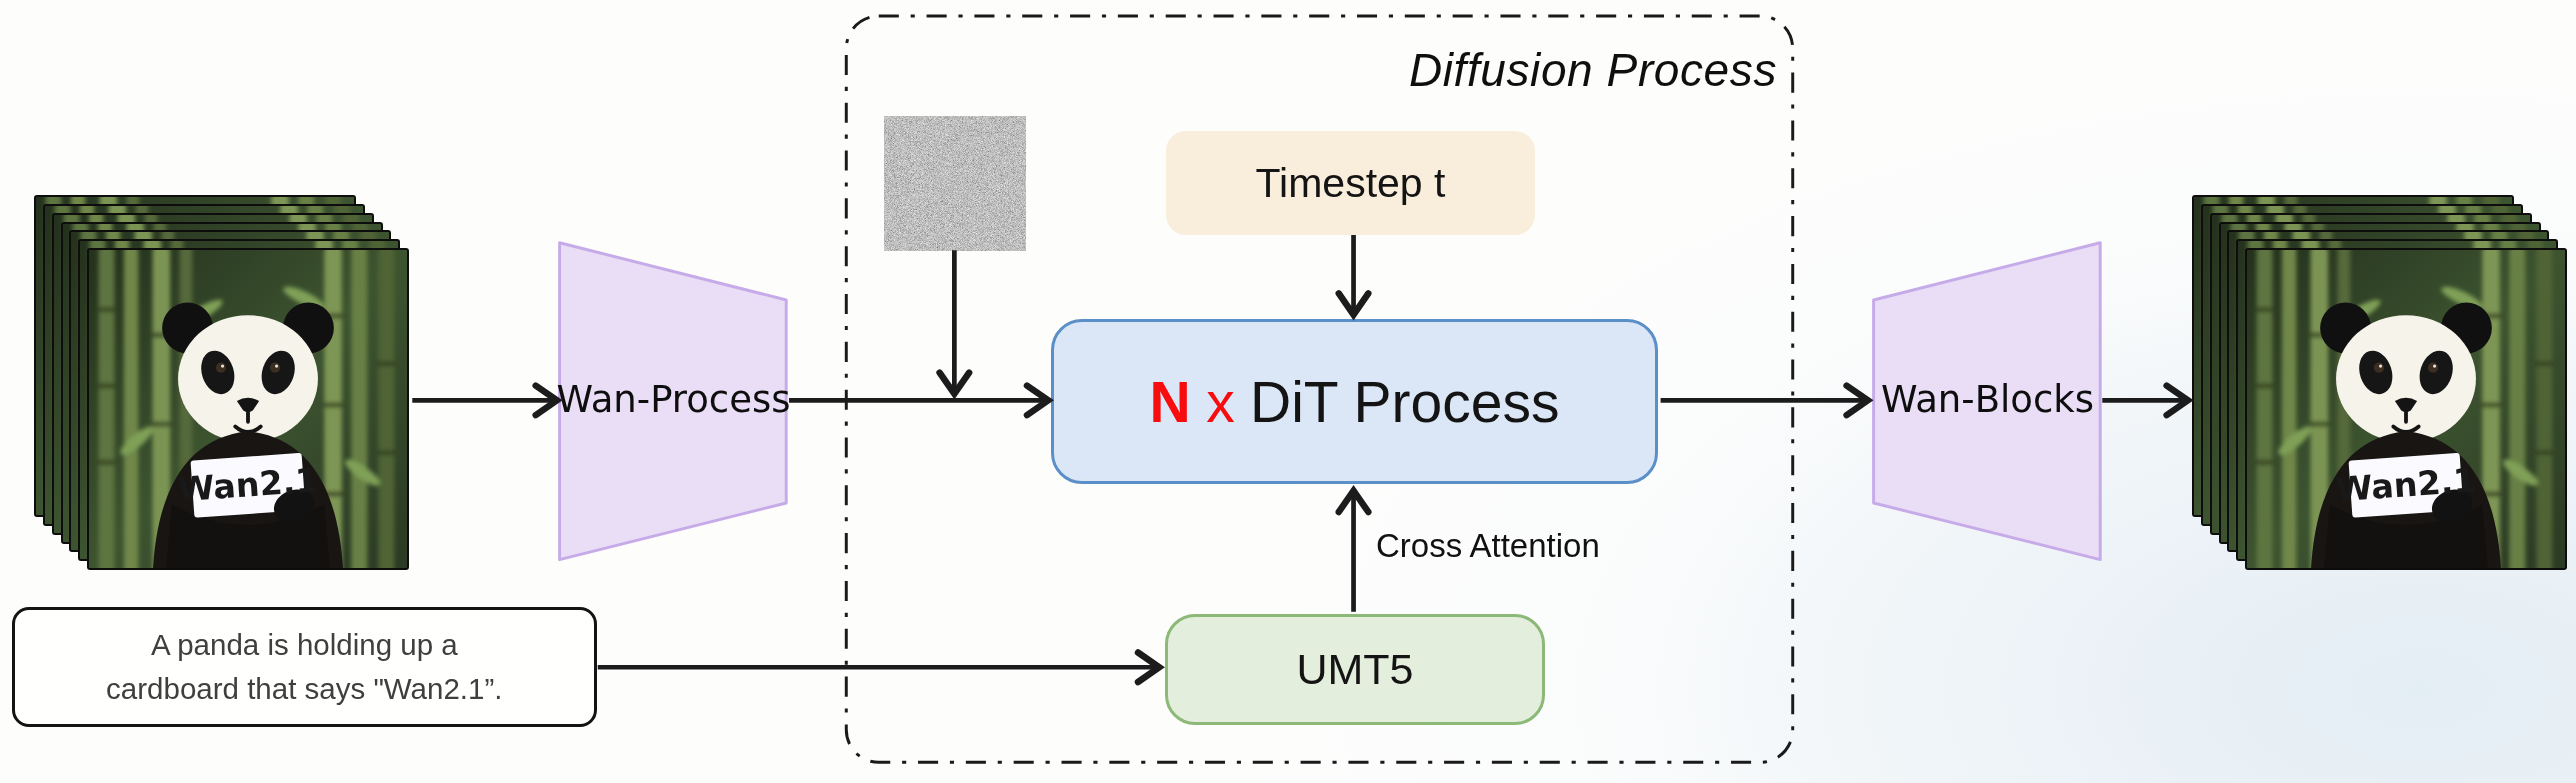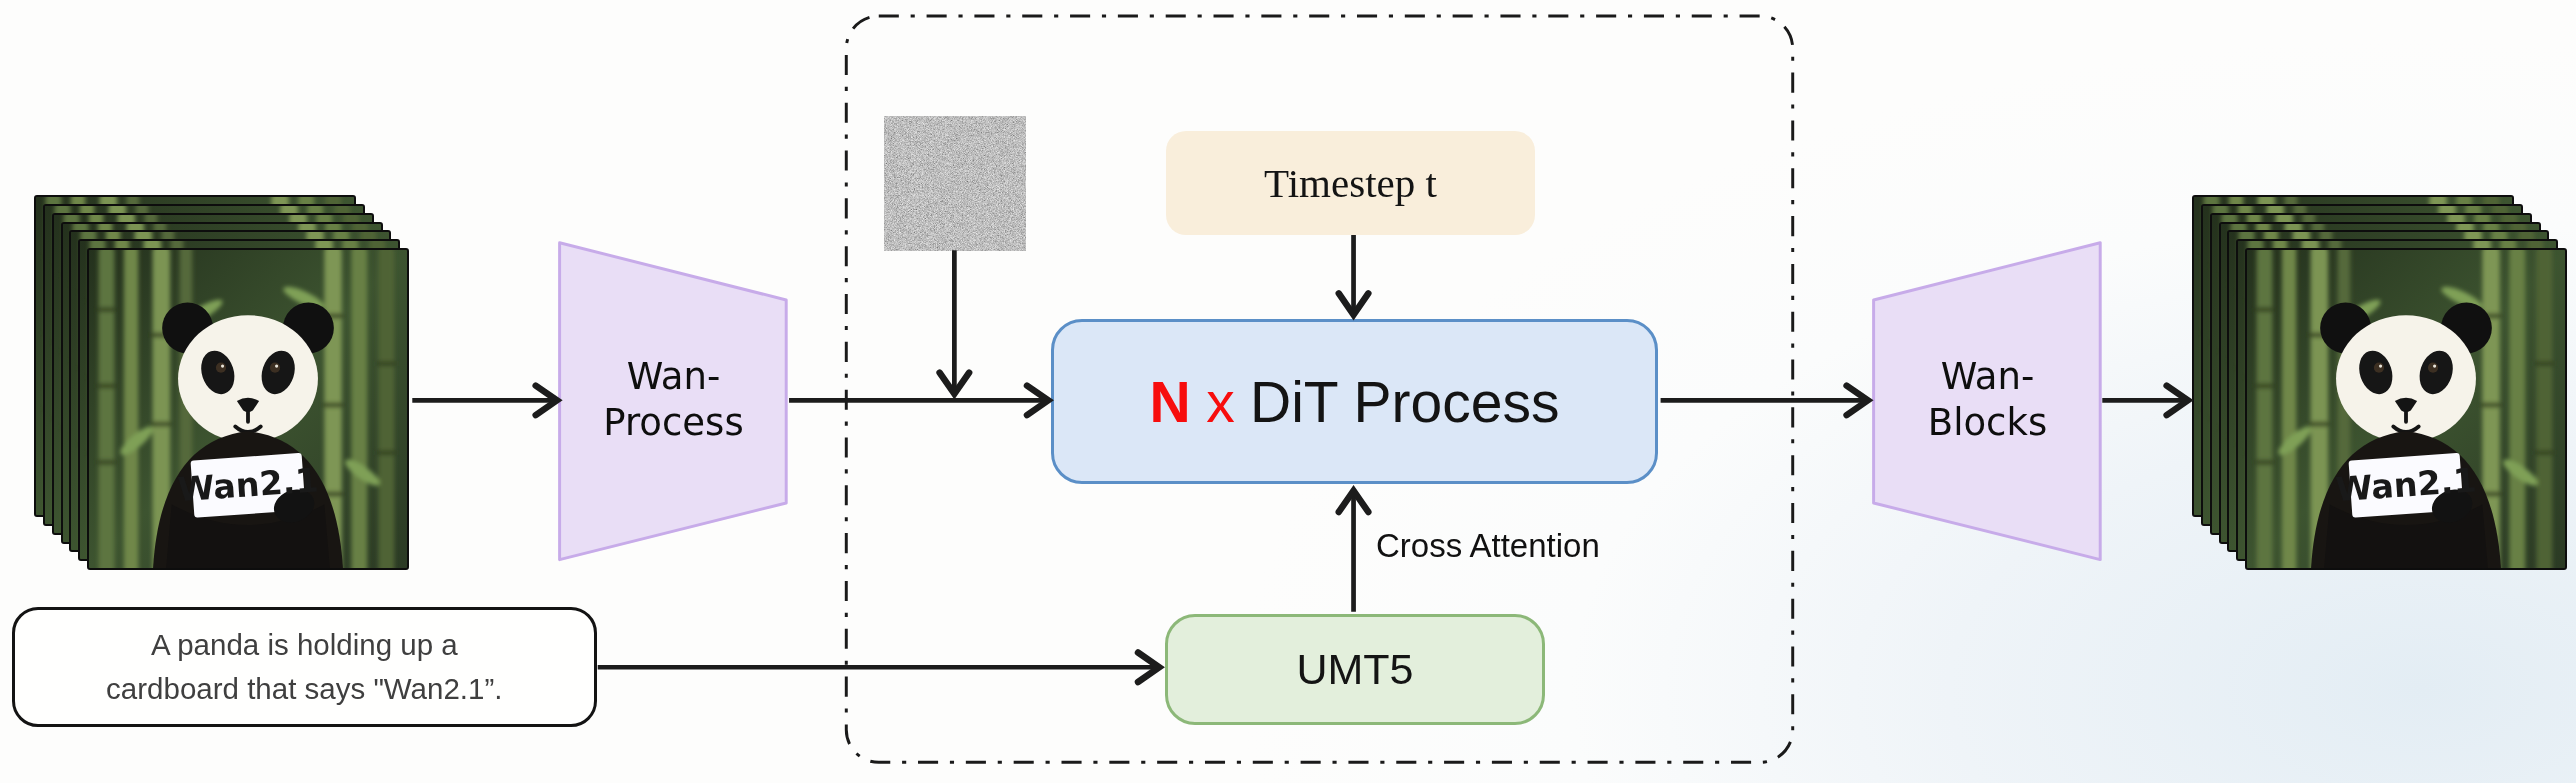--- a/index.html
+++ b/index.html
@@ -17,38 +17,38 @@
   }
   .hidden-defs{position:absolute;width:0;height:0;overflow:hidden;}
   
   .stack{position:absolute;width:376px;height:376px;}
   .frame{position:absolute;width:322px;height:322px;box-sizing:border-box;
     border:2.4px solid #0d0d0d;border-radius:3px;overflow:hidden;background:#243020;}
   .frame svg{width:100%;height:100%;display:block;}
   .sign-text{font:700 21px "DejaVu Sans",sans-serif;fill:#191919;text-anchor:middle;}
   
   .prompt-box{position:absolute;left:11.8px;top:607px;width:585px;height:120px;box-sizing:border-box;
-    background:#fffffe;border:3.5px solid #131313;border-radius:26px;
+    background:#fffffe;border:3.5px solid #131313;border-radius:17px;
     display:flex;flex-direction:column;justify-content:center;align-items:center;}
   .prompt-line{font-size:29.5px;line-height:1.5;color:var(--prompt-text);white-space:nowrap;}
   
   .trap{position:absolute;overflow:visible;}
   .trap polygon{fill:var(--codec-fill);stroke:var(--codec-border);stroke-width:5;stroke-linejoin:round;}
-  .trap-label{position:absolute;display:flex;flex-direction:column;justify-content:center;align-items:center;
+  .trap-label{position:absolute;display:flex;flex-direction:row;justify-content:center;align-items:center;
     font-family:"DejaVu Sans",sans-serif;font-size:37px;line-height:1.24;color:#0e0e0e;}
   
   .diffusion-border{position:absolute;left:844px;top:14px;}
   .diffusion-title{position:absolute;left:1299px;top:43px;width:478px;text-align:right;
     font-size:46px;font-style:italic;color:#0f0f0f;letter-spacing:0.6px;}
   .noise{position:absolute;left:884px;top:116px;}
   
   .node{position:absolute;box-sizing:border-box;display:flex;justify-content:center;align-items:center;
     color:var(--text-dark);white-space:nowrap;}
   .timestep-box{left:1166px;top:131px;width:369px;height:104px;border-radius:20px;
-    background:var(--timestep-fill);font-size:41px;font-family:Liberation Serif, serif;}
+    background:var(--timestep-fill);font-size:41px;}
   .dit-box{left:1051px;top:319px;width:607px;height:165px;border-radius:31px;
     background:var(--dit-fill);border:3px solid var(--dit-border);font-size:57px;}
   .dit-box .red{color:var(--accent-red);}
   .dit-box .bold{font-weight:700;}
   .dit-box .sep{display:inline-block;width:15.4px;}
   .umt5-box{left:1165px;top:614px;width:380px;height:111px;border-radius:30px;
     background:var(--umt5-fill);border:3px solid var(--umt5-border);font-size:43px;}
   .cross-attn{position:absolute;left:1376px;top:527px;font-size:33px;color:#111;white-space:nowrap;}
   
   .arrows{position:absolute;left:0;top:0;z-index:6;}
@@ -185,20 +185,21 @@
     <polygon points="4,8 388,105 388,449 4,545"></polygon>
   </svg>
   <div class="trap-label" style="left:557px;top:238px;width:233px;height:324px">
     <span>Wan-</span>
     <span>Process</span>
   </div>
 
   <svg class="diffusion-border" width="951" height="751" viewBox="0 0 1610 1272">
     <rect x="3.5" y="3.5" width="1603" height="1264" rx="55" fill="none" stroke="#1a1a1a" stroke-width="5" stroke-dasharray="34 20 7 20"></rect>
   </svg>
+  <div class="diffusion-title">Diffusion Process</div>
 
   <svg class="noise" width="142" height="135" viewBox="0 0 240 228">
     <rect width="240" height="228" fill="#8a8a8a" filter="url(#grain)"></rect>
   </svg>
 
   <div class="node timestep-box">
     <span>Timestep t</span>
   </div>
 
   <div class="node dit-box">

